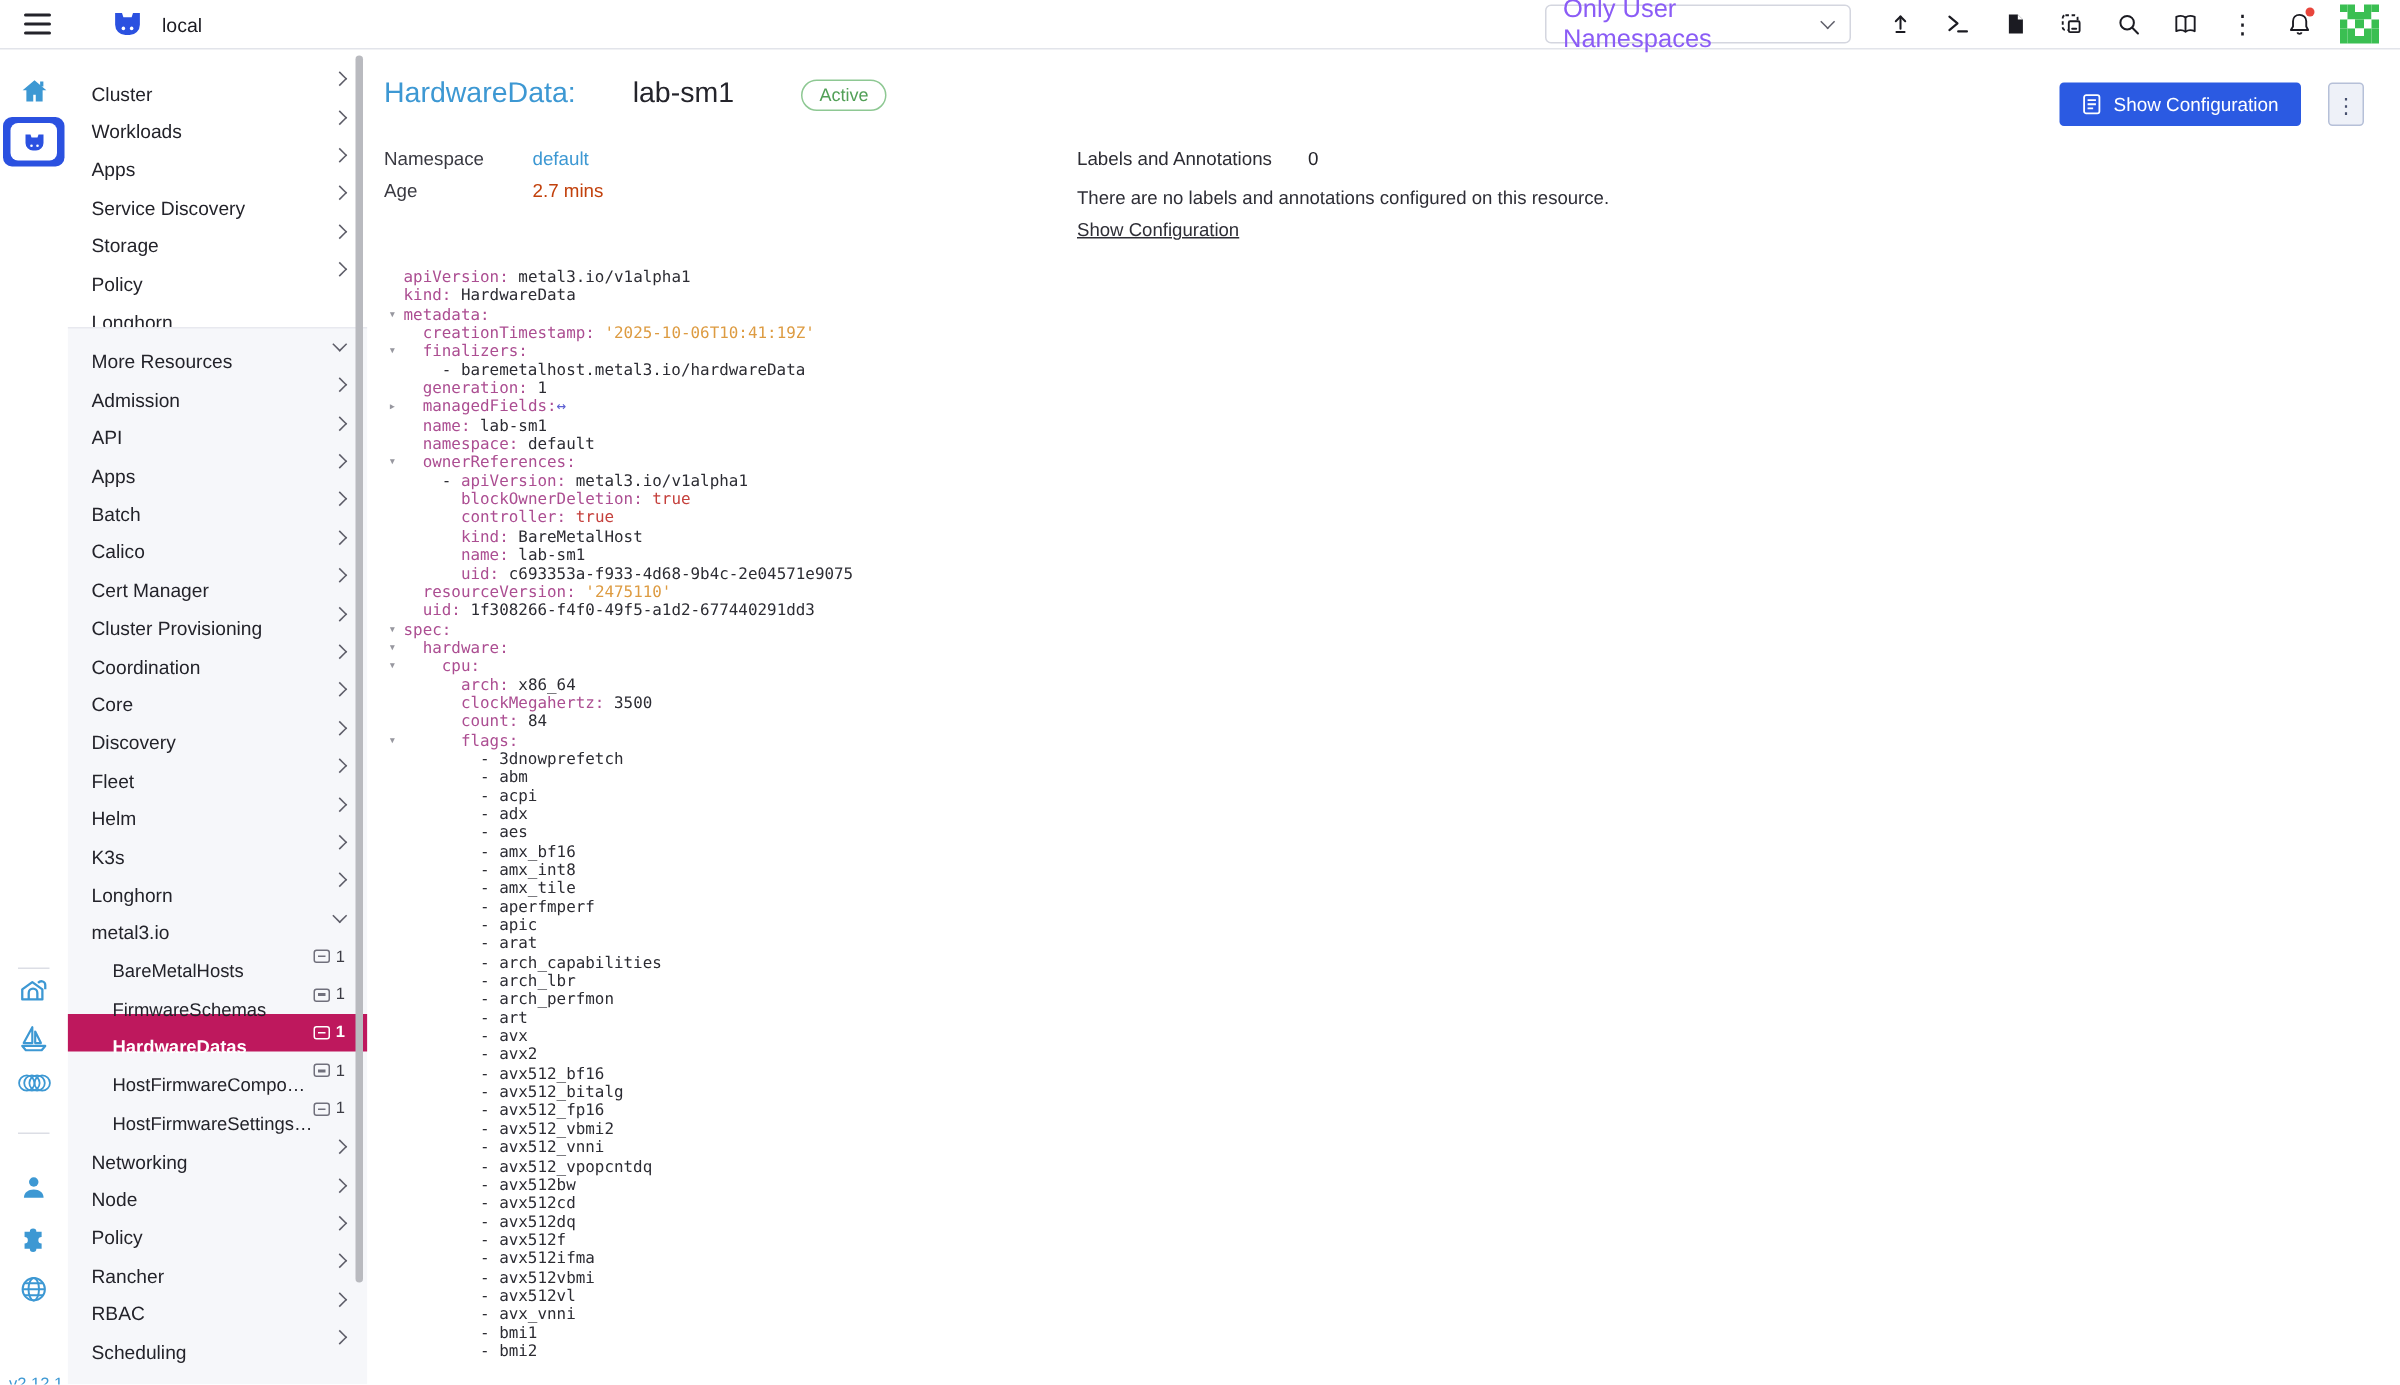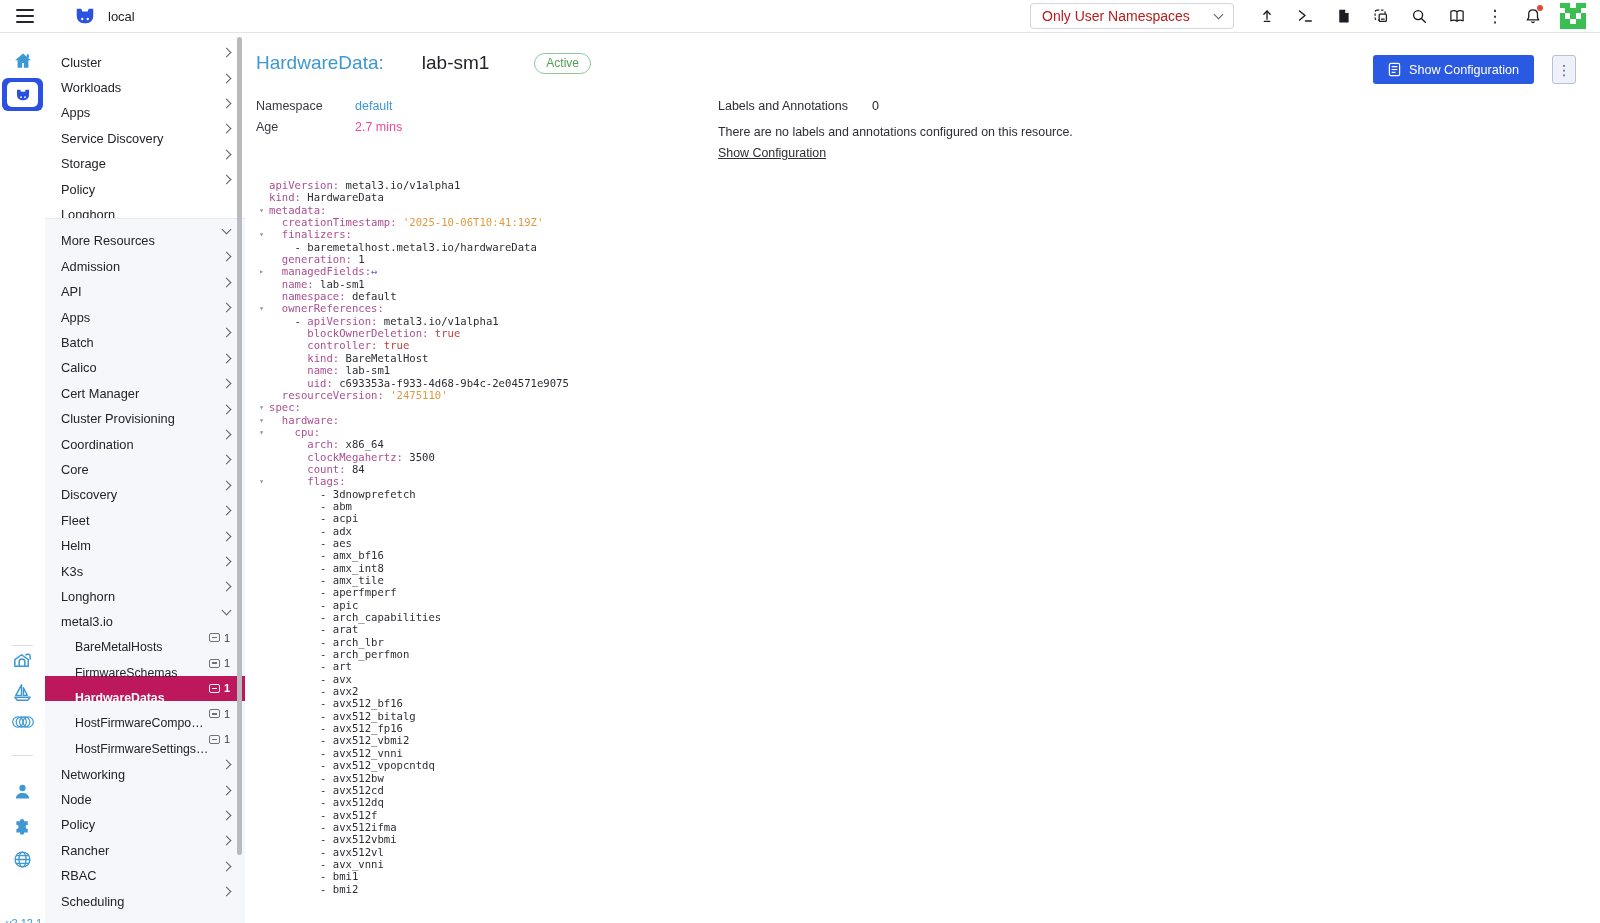--- a/index.html
+++ b/index.html
@@ -8,21 +8,21 @@
   
   .topbar{position:absolute;top:0;left:0;right:0;height:33px;background:#fff;
           border-bottom:1px solid #e2e4ea;display:flex;align-items:center;padding:0 14px;box-sizing:border-box;z-index:10;}
   .burger{width:18px;height:14px;display:flex;flex-direction:column;justify-content:space-between;cursor:pointer;margin-left:2px;}
   .burger i{height:2.4px;background:#23232a;border-radius:1px;}
   .tb-logo{margin-left:40px;display:flex;align-items:center;}
   .cluster-label{margin-left:12px;font-size:13px;color:#1b1b22;}
   .tb-spacer{flex:1;}
   .ns-select{width:204px;height:26px;border:1px solid #d4d6df;border-radius:4px;background:#fff;
              display:flex;align-items:center;justify-content:space-between;padding:0 11px;box-sizing:border-box;
-             font-size:14px;color:#b91c1c;cursor:pointer;margin-right:14px;}
+             font-size:17px;color:#8b5cf6;cursor:pointer;margin-right:14px;}
   .chev{width:6px;height:6px;border-right:1.6px solid #5d5d68;border-bottom:1.6px solid #5d5d68;display:inline-block;}
   .chev.right{transform:rotate(-45deg);}
   .chev.down{transform:rotate(45deg);margin-top:-3px;}
   .tools{display:flex;align-items:center;}
   .tool-btn{width:38px;height:30px;display:flex;align-items:center;justify-content:center;background:none;border:none;cursor:pointer;padding:0;position:relative;}
   .tool-btn svg{display:block;}
   .kebab-glyph{font-size:17px;color:#1b1b22;line-height:1;}
   .bell-dot{position:absolute;top:4px;right:9px;width:6px;height:6px;border-radius:50%;background:#e8453c;}
   .avatar{width:26px;height:26px;margin-left:8px;display:grid;grid-template-columns:repeat(5,1fr);grid-template-rows:repeat(5,1fr);cursor:pointer;}
   .avatar i{display:block;}
@@ -61,21 +61,21 @@
   .badge-active{border:1px solid #8ec893;color:#52a057;border-radius:11px;padding:2.5px 11px;font-size:12px;margin-left:13px;background:#fff;}
   .hdr-actions{display:flex;align-items:center;margin-top:3px;}
   .btn-primary{background:#2b5ae2;color:#fff;height:29px;border:none;border-radius:3px;padding:0 15px;font-size:12.6px;
                display:flex;align-items:center;gap:8px;cursor:pointer;font-family:inherit;}
   .btn-kebab{width:24px;height:29px;border:1px solid #b6c0d8;background:#eef1f8;border-radius:3px;margin-left:18px;cursor:pointer;
              color:#46506e;font-size:14px;line-height:1;display:flex;align-items:center;justify-content:center;}
   .meta{display:flex;font-size:12.5px;margin-top:15px;gap:24px;}
   .mcol1{width:438px;flex:none;}
   .mrow{display:flex;margin-bottom:7px;}
   .mlabel{width:99px;color:#3a3a42;flex:none;}
-  .mval{color:#ec4899;}
+  .mval{color:#c2410c;}
   a.link{color:#3d98d3;text-decoration:none;cursor:pointer;}
   .lar-head{display:flex;align-items:center;}
   .lar-title{color:#2c2c33;}
   .lar-count{margin-left:24px;color:#23232a;}
   .lar-empty{margin-top:12px;color:#2e2e36;font-size:12.4px;}
   .lar-link{margin-top:7px;font-size:12.4px;color:#2e2e36;text-decoration:underline;cursor:pointer;display:inline-block;}
   
   .yaml{margin-top:19px;font-family:"DejaVu Sans Mono","Liberation Mono",monospace;font-size:10.6px;line-height:12.35px;color:#2c2c33;}
   .cl{white-space:pre;position:relative;padding-left:13px;}
   .fold{position:absolute;left:0;top:0;width:11px;text-align:center;color:#97979f;font-size:8.5px;cursor:pointer;}
@@ -469,39 +469,40 @@
       <div class="cl"><span class="fold"></span><span>  </span><span class="k">name:</span><span> lab-sm1</span></div>
       <div class="cl"><span class="fold"></span><span>  </span><span class="k">namespace:</span><span> default</span></div>
       <div class="cl"><span class="fold">▾</span><span>  </span><span class="k">ownerReferences:</span></div>
       <div class="cl"><span class="fold"></span><span>    - </span><span class="k">apiVersion:</span><span> metal3.io/v1alpha1</span></div>
       <div class="cl"><span class="fold"></span><span>      </span><span class="k">blockOwnerDeletion:</span><span class="b"> true</span></div>
       <div class="cl"><span class="fold"></span><span>      </span><span class="k">controller:</span><span class="b"> true</span></div>
       <div class="cl"><span class="fold"></span><span>      </span><span class="k">kind:</span><span> BareMetalHost</span></div>
       <div class="cl"><span class="fold"></span><span>      </span><span class="k">name:</span><span> lab-sm1</span></div>
       <div class="cl"><span class="fold"></span><span>      </span><span class="k">uid:</span><span> c693353a-f933-4d68-9b4c-2e04571e9075</span></div>
       <div class="cl"><span class="fold"></span><span>  </span><span class="k">resourceVersion:</span><span class="s"> '2475110'</span></div>
+      <div class="cl"><span class="fold"></span><span>  </span><span class="k">uid:</span><span> 1f308266-f4f0-49f5-a1d2-677440291dd3</span></div>
       <div class="cl"><span class="fold">▾</span><span class="k">spec:</span></div>
       <div class="cl"><span class="fold">▾</span><span>  </span><span class="k">hardware:</span></div>
       <div class="cl"><span class="fold">▾</span><span>    </span><span class="k">cpu:</span></div>
       <div class="cl"><span class="fold"></span><span>      </span><span class="k">arch:</span><span> x86_64</span></div>
       <div class="cl"><span class="fold"></span><span>      </span><span class="k">clockMegahertz:</span><span> 3500</span></div>
       <div class="cl"><span class="fold"></span><span>      </span><span class="k">count:</span><span> 84</span></div>
       <div class="cl"><span class="fold">▾</span><span>      </span><span class="k">flags:</span></div>
       <div class="cl"><span class="fold"></span><span>        - 3dnowprefetch</span></div>
       <div class="cl"><span class="fold"></span><span>        - abm</span></div>
       <div class="cl"><span class="fold"></span><span>        - acpi</span></div>
       <div class="cl"><span class="fold"></span><span>        - adx</span></div>
       <div class="cl"><span class="fold"></span><span>        - aes</span></div>
       <div class="cl"><span class="fold"></span><span>        - amx_bf16</span></div>
       <div class="cl"><span class="fold"></span><span>        - amx_int8</span></div>
       <div class="cl"><span class="fold"></span><span>        - amx_tile</span></div>
       <div class="cl"><span class="fold"></span><span>        - aperfmperf</span></div>
       <div class="cl"><span class="fold"></span><span>        - apic</span></div>
+      <div class="cl"><span class="fold"></span><span>        - arat</span></div>
       <div class="cl"><span class="fold"></span><span>        - arch_capabilities</span></div>
-      <div class="cl"><span class="fold"></span><span>        - arat</span></div>
       <div class="cl"><span class="fold"></span><span>        - arch_lbr</span></div>
       <div class="cl"><span class="fold"></span><span>        - arch_perfmon</span></div>
       <div class="cl"><span class="fold"></span><span>        - art</span></div>
       <div class="cl"><span class="fold"></span><span>        - avx</span></div>
       <div class="cl"><span class="fold"></span><span>        - avx2</span></div>
       <div class="cl"><span class="fold"></span><span>        - avx512_bf16</span></div>
       <div class="cl"><span class="fold"></span><span>        - avx512_bitalg</span></div>
       <div class="cl"><span class="fold"></span><span>        - avx512_fp16</span></div>
       <div class="cl"><span class="fold"></span><span>        - avx512_vbmi2</span></div>
       <div class="cl"><span class="fold"></span><span>        - avx512_vnni</span></div>

